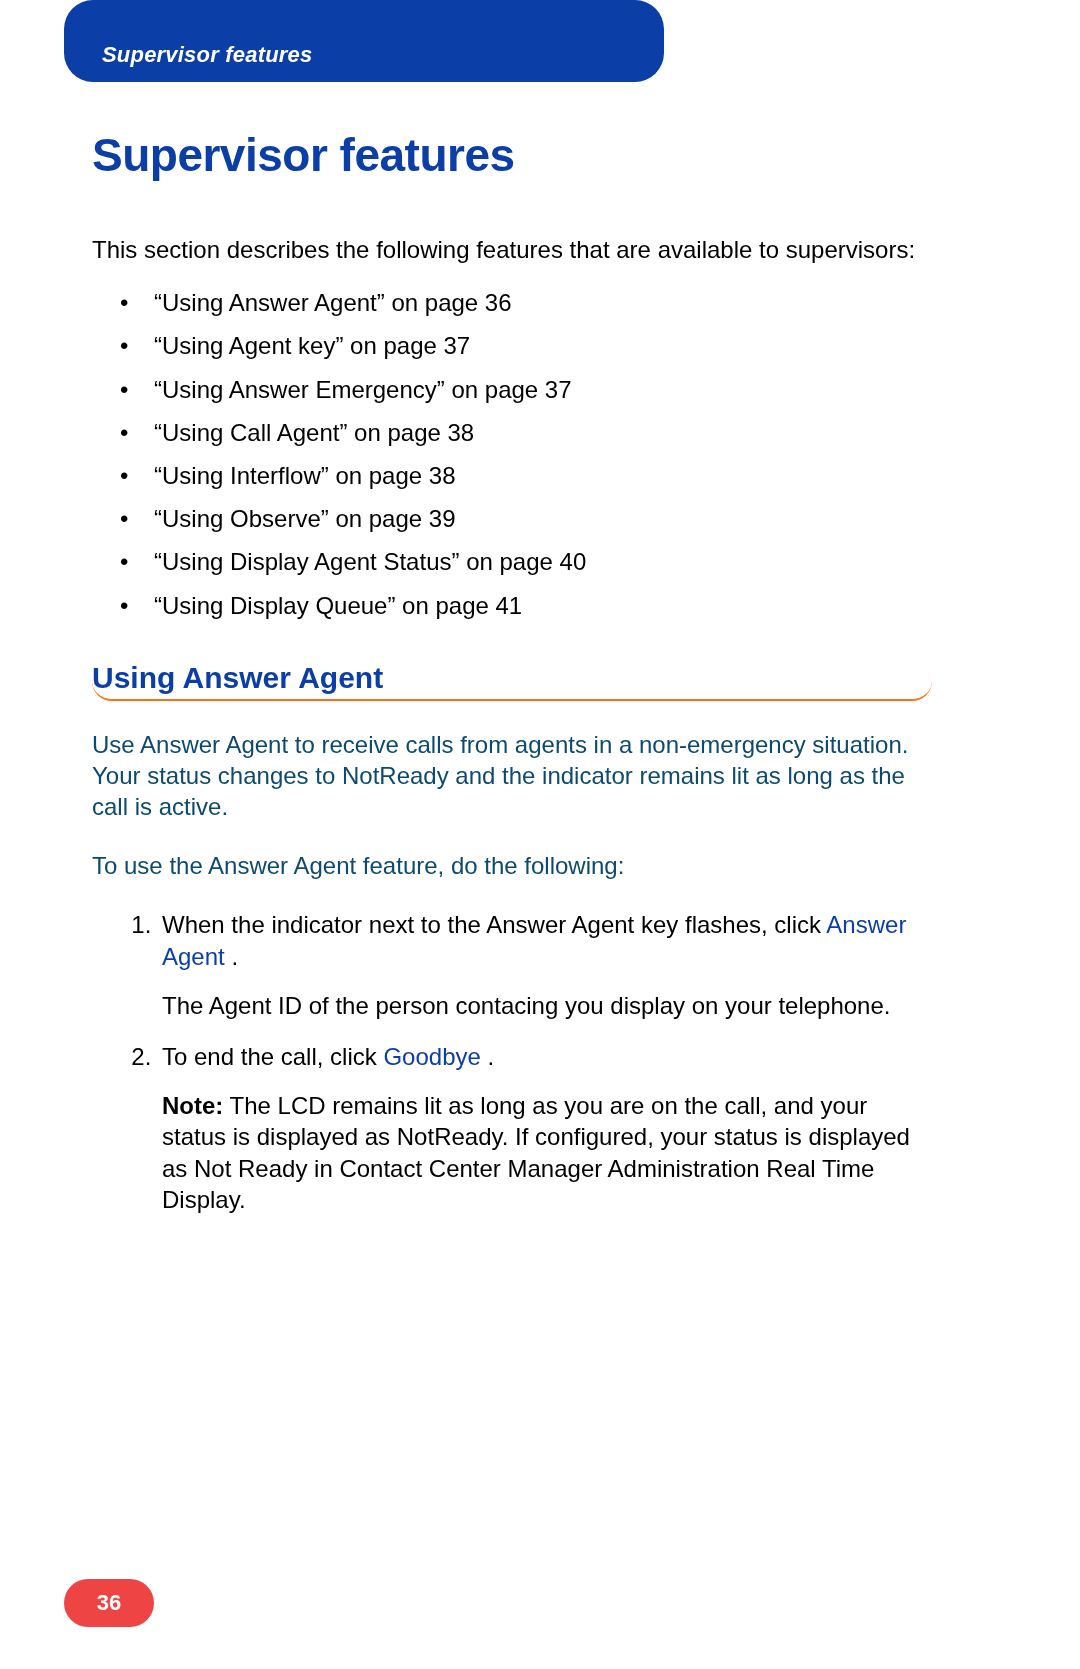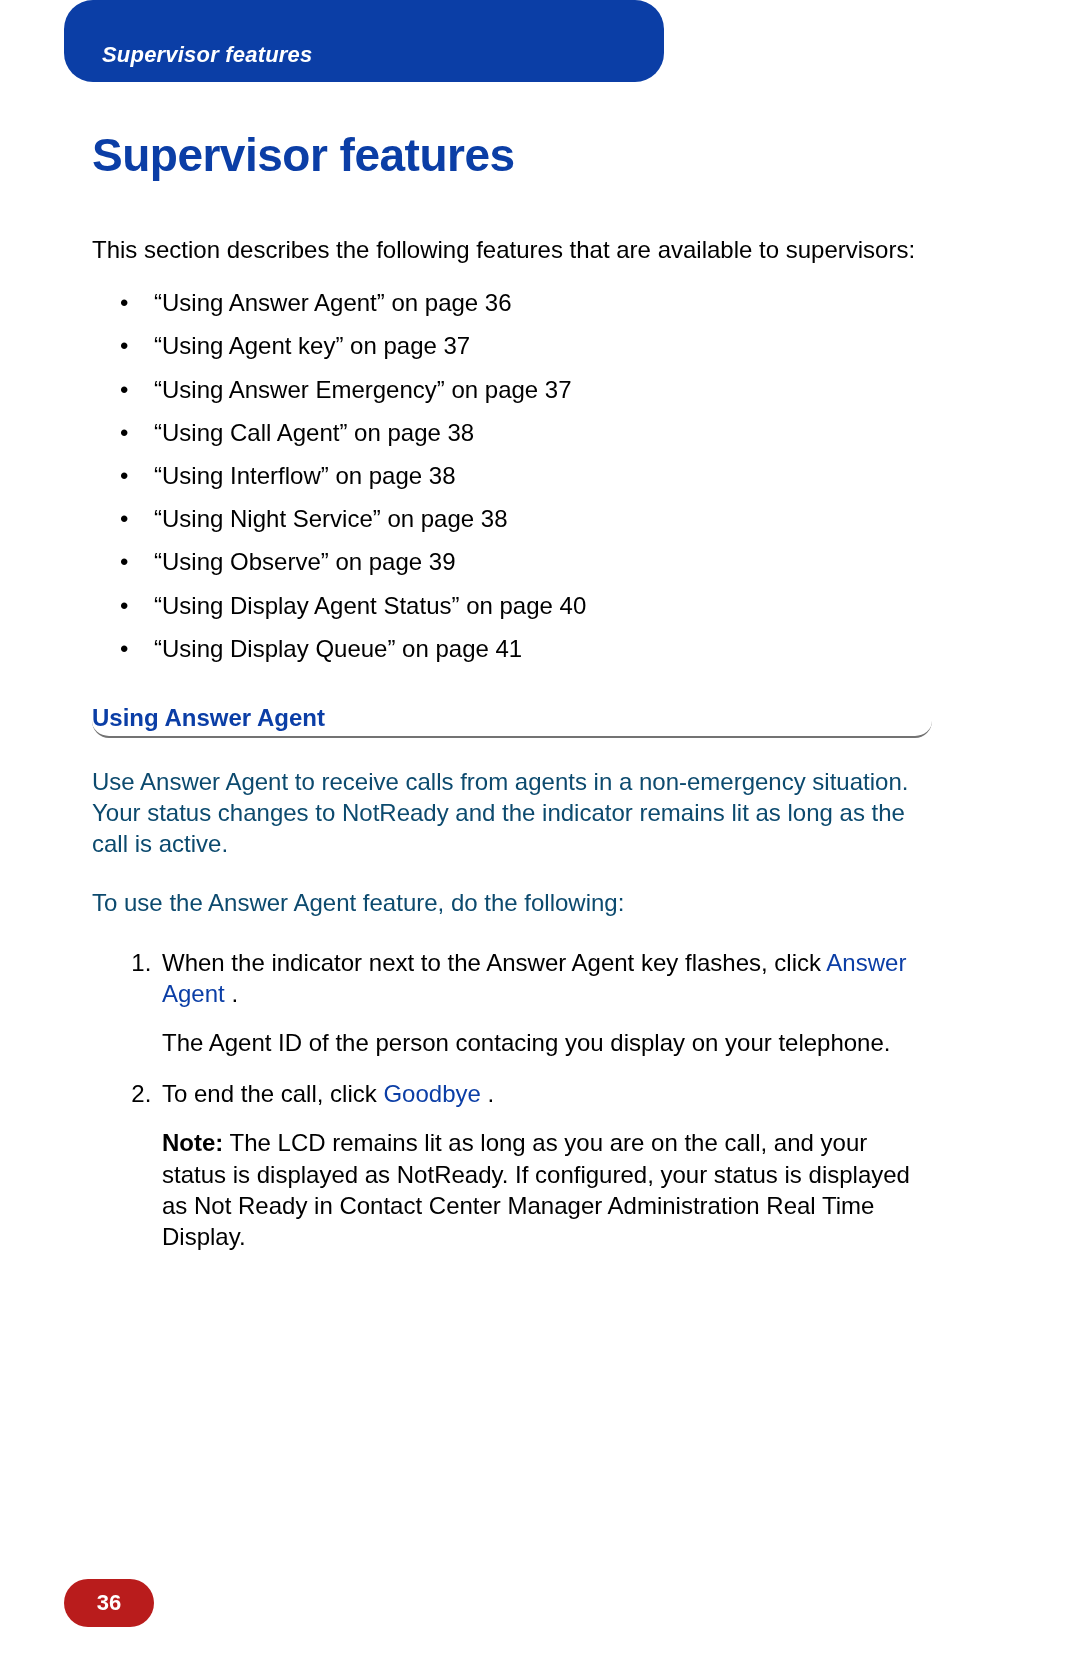--- a/index.html
+++ b/index.html
@@ -66,23 +66,23 @@
       position: absolute;
       left: 0;
       top: 0;
       font-size: 24px;
       color: #000;
     }
     .h2 {
       color: #0b3ea6;
       font-family: "Arial Black", Arial, sans-serif;
       font-weight: 900;
-      font-size: 24px;
+      font-size: 30px;
       padding-bottom: 4px;
-      border-bottom: 2px solid #737373;
+      border-bottom: 2px solid #f97316;
       margin-bottom: 28px;
     }
     .para {
       color: #0c4a6e;
       font-size: 24px;
       line-height: 1.3;
       margin-bottom: 28px;
     }
     ol.steps {
       list-style: decimal;
@@ -103,21 +103,21 @@
     }
     .noteword {
       font-weight: bold;
     }
     .page-footer {
       position: absolute;
       left: 64px;
       bottom: 42px;
       width: 90px;
       height: 48px;
-      background: #b91c1c;
+      background: #ef4444;
       display: flex;
       align-items: center;
       justify-content: center;
     }
     .page-footer-text {
       color: #fff;
       font-family: Arial, sans-serif;
       font-weight: 700;
       font-size: 22px;
     }
@@ -133,21 +133,20 @@
   <h1 class="h1">Supervisor features</h1>
 
   <p class="intro">This section describes the following features that are available to supervisors:</p>
 
   <ul class="bullets">
     <li>“Using Answer Agent” on page 36</li>
     <li>“Using Agent key” on page 37</li>
     <li>“Using Answer Emergency” on page 37</li>
     <li>“Using Call Agent” on page 38</li>
     <li>“Using Interflow” on page 38</li>
-    <li>“Using Night Service” on page 38</li>
     <li>“Using Observe” on page 39</li>
     <li>“Using Display Agent Status” on page 40</li>
     <li>“Using Display Queue” on page 41</li>
   </ul>
 
   <h2 class="h2">Using Answer Agent</h2>
 
   <p class="para">Use Answer Agent to receive calls from agents in a non-emergency situation. Your status changes to NotReady and the indicator remains lit as long as the call is active.</p>
 
   <p class="para">To use the Answer Agent feature, do the following:</p>

